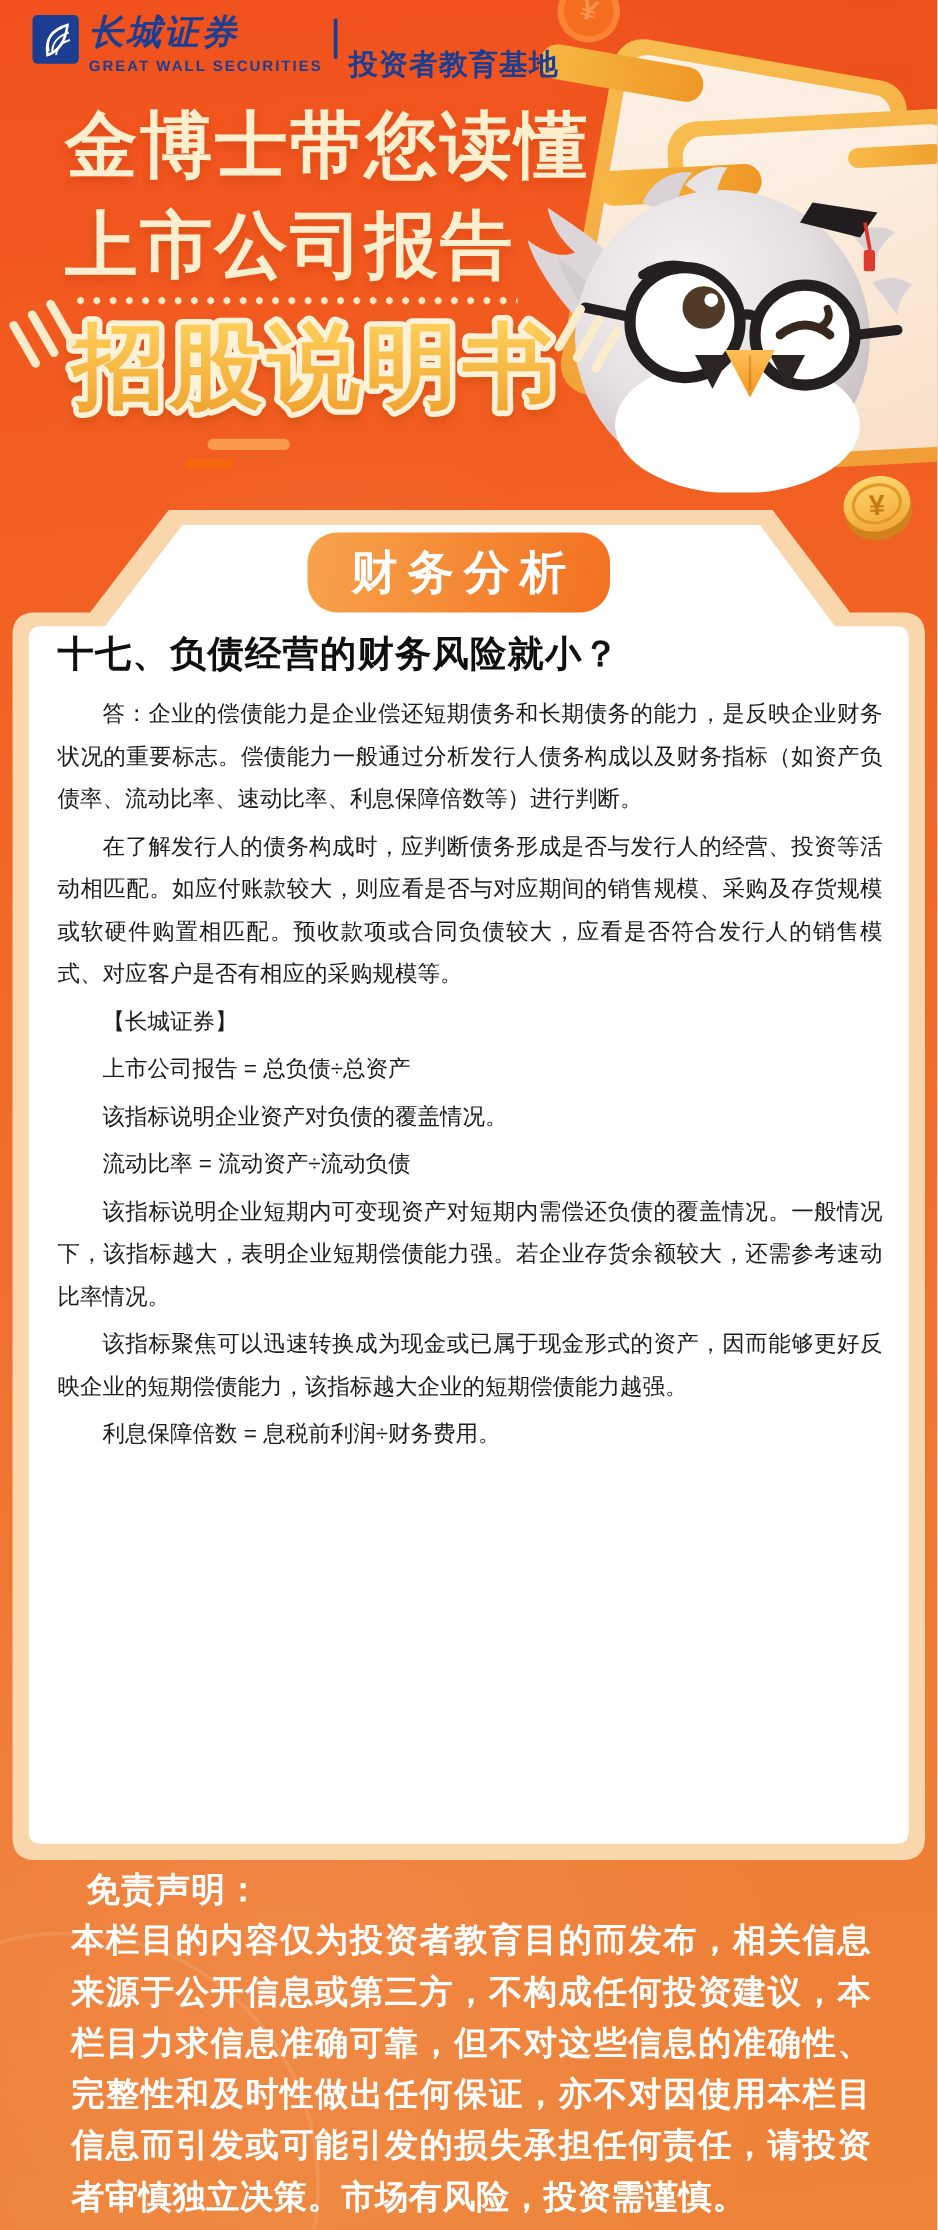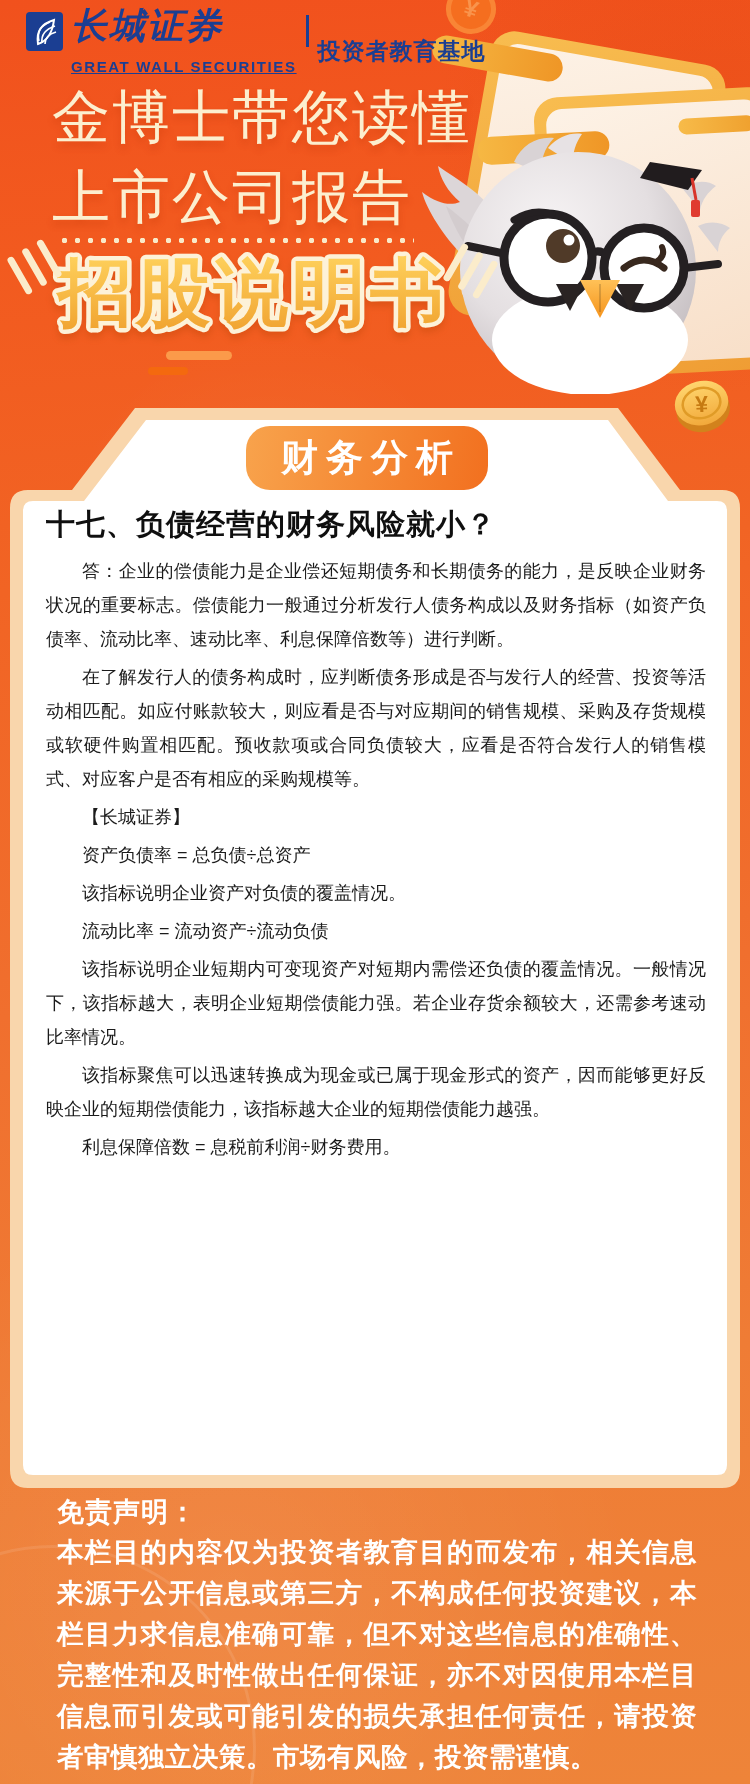--- a/index.html
+++ b/index.html
@@ -13,27 +13,27 @@
     background:radial-gradient(circle,rgba(210,55,5,0.16),rgba(210,55,5,0) 70%);}
   .blob-c{position:absolute;left:-150px;top:1545px;width:400px;height:400px;border-radius:50%;
     border:3px solid rgba(255,255,255,0.10);}
   .blob-d{position:absolute;left:60px;top:330px;width:420px;height:420px;border-radius:50%;
     background:radial-gradient(circle,rgba(255,255,255,0.05),rgba(255,255,255,0) 70%);}
 
   
   .logo-bar{position:absolute;left:26px;top:12px;display:flex;align-items:flex-start;z-index:8;}
   .logo-mark{width:37px;height:39px;background:#1b3e92;border-radius:4px;display:flex;align-items:center;justify-content:center;}
   .brand-block{margin-left:8px;}
-  .brand-cn{font-size:36px;font-weight:bold;font-style:italic;color:#1b3e92;line-height:28px;letter-spacing:2px;}
-  .brand-en{font-size:15px;font-weight:bold;color:#1b3e92;letter-spacing:1.6px;margin-top:18px;text-decoration:underline;}
+  .brand-cn{font-size:28px;font-weight:bold;font-style:italic;color:#1b3e92;line-height:28px;letter-spacing:2px;}
+  .brand-en{font-size:12px;font-weight:bold;color:#1b3e92;letter-spacing:1.6px;margin-top:6px;}
   .logo-divider{width:3px;height:32px;background:#1b3e92;margin:3px 9px 0 9px;}
   .tagline{font-size:23px;font-weight:bold;color:#1b3e92;margin-top:24px;letter-spacing:1px;}
 
   
-  .title-line{position:absolute;left:52px;font-size:58px;font-weight:normal;color:#fcefcf;line-height:1;
+  .title-line{position:absolute;left:52px;font-size:58px;font-weight:bold;color:#fcefcf;line-height:1;
     letter-spacing:2px;text-shadow:0 5px 7px rgba(186,48,4,0.30);z-index:4;}
   .title-1{top:88px;}
   .title-2{top:168px;}
   .dotted-line{position:absolute;left:58px;top:236px;width:356px;height:9px;z-index:4;
     background:radial-gradient(circle,#f9e9c8 2.6px,rgba(0,0,0,0) 3px);background-size:13px 9px;background-repeat:repeat-x;}
   .subtitle-svg{position:absolute;left:40px;top:238px;z-index:4;filter:drop-shadow(0 5px 3px rgba(190,70,5,0.35));}
   .slash-group{position:absolute;display:flex;gap:10px;z-index:4;}
   .slash-group .bar{width:7px;height:42px;background:#fbeccb;border-radius:4px;}
   .slash-left{left:14px;top:246px;transform:rotate(-30deg);}
   .slash-right{left:450px;top:250px;transform:rotate(30deg);}
@@ -71,21 +71,21 @@
   .badge{position:absolute;left:246px;top:426px;width:242px;height:64px;border-radius:24px;z-index:6;
     background:linear-gradient(100deg,#f8a34c 0%,#f2701f 100%);
     display:flex;align-items:center;justify-content:center;
     font-size:37px;font-weight:bold;color:#ffffff;letter-spacing:8px;padding-left:8px;box-sizing:border-box;}
   .card-content{position:absolute;left:46px;top:504px;width:660px;z-index:6;color:#161616;}
   .card-question{font-size:29px;font-weight:bold;margin:0 0 10px 0;letter-spacing:1px;line-height:40px;color:#0f0f0f;}
   .card-paragraphs p{font-size:18px;line-height:34px;margin:0 0 4px 0;text-align:justify;text-indent:2em;color:#1b1b1b;}
 
   
   .disclaimer{position:absolute;left:57px;top:1496px;width:640px;color:#ffffff;z-index:6;}
-  .disc-title{font-size:27px;font-weight:bold;line-height:32px;margin:0 0 4px 0;letter-spacing:1px;}
+  .disc-title{font-size:27px;font-weight:bold;line-height:32px;margin:0 0 4px 12px;letter-spacing:1px;}
   .disc-body{font-size:26.5px;font-weight:bold;line-height:41px;text-align:justify;letter-spacing:0.5px;}
 </style>
 </head>
 <body>
 
 <div class="page">
 
   <div class="blob-b"></div>
   <div class="blob-d"></div>
   <div class="blob-a"></div>
@@ -223,21 +223,21 @@
 
   <div class="badge">财务分析</div>
 
   <div class="card-content">
     <h2 class="card-question">十七、负债经营的财务风险就小？</h2>
     <div class="card-paragraphs">
 
     <p>答：企业的偿债能力是企业偿还短期债务和长期债务的能力，是反映企业财务状况的重要标志。偿债能力一般通过分析发行人债务构成以及财务指标（如资产负债率、流动比率、速动比率、利息保障倍数等）进行判断。</p>
         <p>在了解发行人的债务构成时，应判断债务形成是否与发行人的经营、投资等活动相匹配。如应付账款较大，则应看是否与对应期间的销售规模、采购及存货规模或软硬件购置相匹配。预收款项或合同负债较大，应看是否符合发行人的销售模式、对应客户是否有相应的采购规模等。</p>
         <p>【长城证券】</p>
-        <p>资产负债率 = 总负债÷总资产</p>
+        <p>上市公司报告 = 总负债÷总资产</p>
         <p>该指标说明企业资产对负债的覆盖情况。</p>
         <p>流动比率 = 流动资产÷流动负债</p>
         <p>该指标说明企业短期内可变现资产对短期内需偿还负债的覆盖情况。一般情况下，该指标越大，表明企业短期偿债能力强。若企业存货余额较大，还需参考速动比率情况。</p>
         <p>该指标聚焦可以迅速转换成为现金或已属于现金形式的资产，因而能够更好反映企业的短期偿债能力，该指标越大企业的短期偿债能力越强。</p>
         <p>利息保障倍数 = 息税前利润÷财务费用。</p>
       </div>
   </div>
 
   <div class="disclaimer">
     <div class="disc-title">免责声明：</div>

